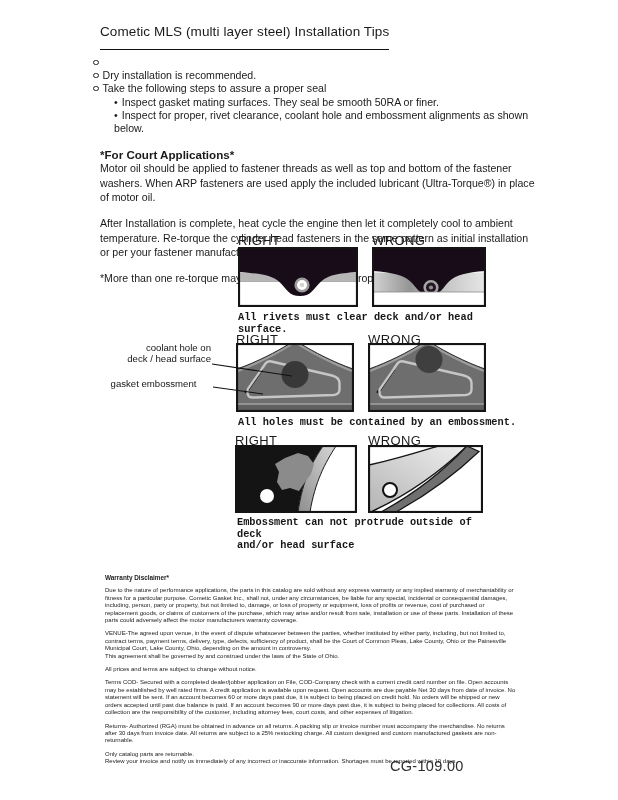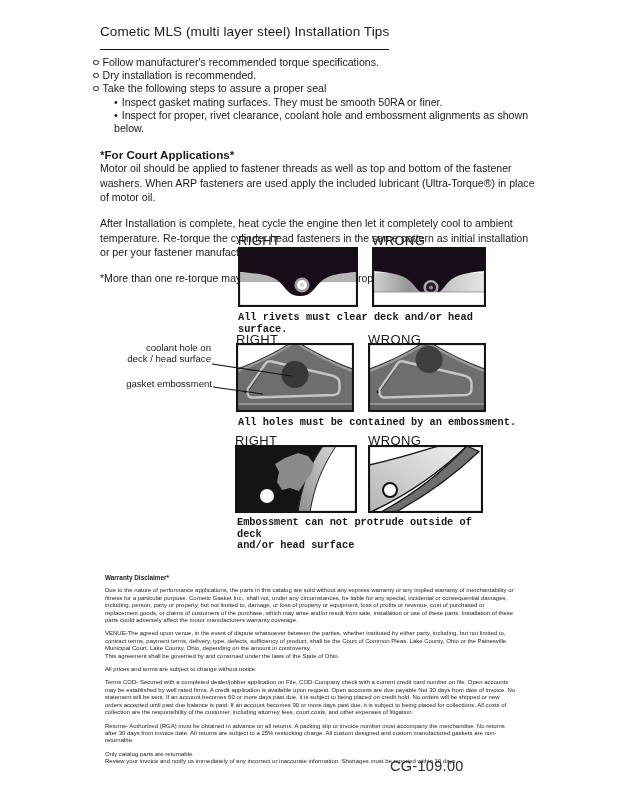--- a/index.html
+++ b/index.html
@@ -35,24 +35,24 @@
 </style>
 </head>
 <body>
 
 <div class="page">
 
   <div class="intro">
     <span class="title">Cometic MLS (multi layer steel) Installation Tips</span>
 
     <div class="tips">
-      <div class="tip-row"><span class="o-bullet"></span><span>Follow manufacturer's recommended torque specifications.</span></div>
+      <div class="tip-row"><span class="o-bullet"></span></div>
       <div class="tip-row"><span class="o-bullet"></span><span>Dry installation is recommended.</span></div>
       <div class="tip-row"><span class="o-bullet"></span><span>Take the following steps to assure a proper seal</span></div>
-      <div class="sub-row"><span class="dot">•</span><span>Inspect gasket mating surfaces.  They must be smooth 50RA or finer.</span></div>
+      <div class="sub-row"><span class="dot">•</span><span>Inspect gasket mating surfaces.  They seal be smooth 50RA or finer.</span></div>
       <div class="sub-row"><span class="dot">•</span><span>Inspect for proper, rivet clearance, coolant hole and embossment alignments as shown below.</span></div>
     </div>
 
     <div class="diesel-heading">*For Court Applications*</div>
     <div class="para">Motor oil should be applied to fastener threads as well as top and bottom of the fastener washers. When ARP fasteners are used apply the included lubricant (Ultra-Torque®) in place of motor oil.</div>
     <div class="para gap">After Installation is complete, heat cycle the engine then let it completely cool to ambient temperature. Re-torque the cylinder head fasteners in the same pattern as initial installation or per your fastener manufacturer's recommendations.</div>
     <div class="para gap">*More than one re-torque may be required to achieve proper fastener stretch*</div>
   </div>
 
   <div class="fig-label" style="left:238px;top:233px;width:120px;">RIGHT</div>
@@ -94,21 +94,21 @@
 
   <div class="fig-caption" style="left:238px;top:312px;width:280px;">All rivets must clear deck and/or head surface.</div>
 
   <div class="fig-label" style="left:236px;top:332px;width:118px;">RIGHT</div>
   <div class="fig-label" style="left:368px;top:332px;width:118px;">WRONG</div>
 
   <div class="side-label" style="left:95px;top:342px;width:116px;">
     <div>coolant hole on</div>
     <div>deck / head surface</div>
   </div>
-  <div class="side-label" style="left:95px;top:378px;width:117px;">gasket embossment</div>
+  <div class="side-label" style="left:95px;top:378px;width:117px;text-align:center;">gasket embossment</div>
 
   <svg class="pointer-lines" width="200" height="70" viewBox="0 0 200 70">
     <line x1="102" y1="24" x2="182" y2="36" stroke="#111" stroke-width="1.1"></line>
     <line x1="103" y1="47" x2="153" y2="54" stroke="#111" stroke-width="1.1"></line>
   </svg>
 
   <div class="fig-box" style="left:236px;top:343px;">
     <svg width="118" height="69" viewBox="0 0 118 69">
       <rect x="0" y="0" width="118" height="69" fill="#6e6e6e"></rect>
       <path d="M1,1 L53,1 C41,8.5 21,19 1,26 Z" fill="#ffffff"></path>

